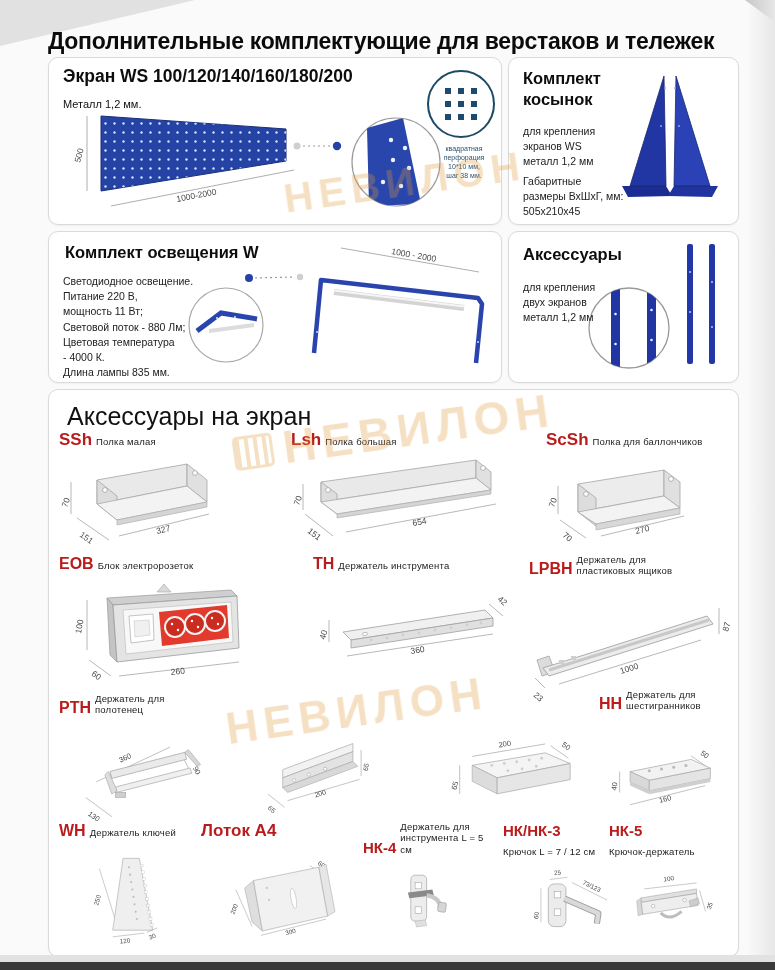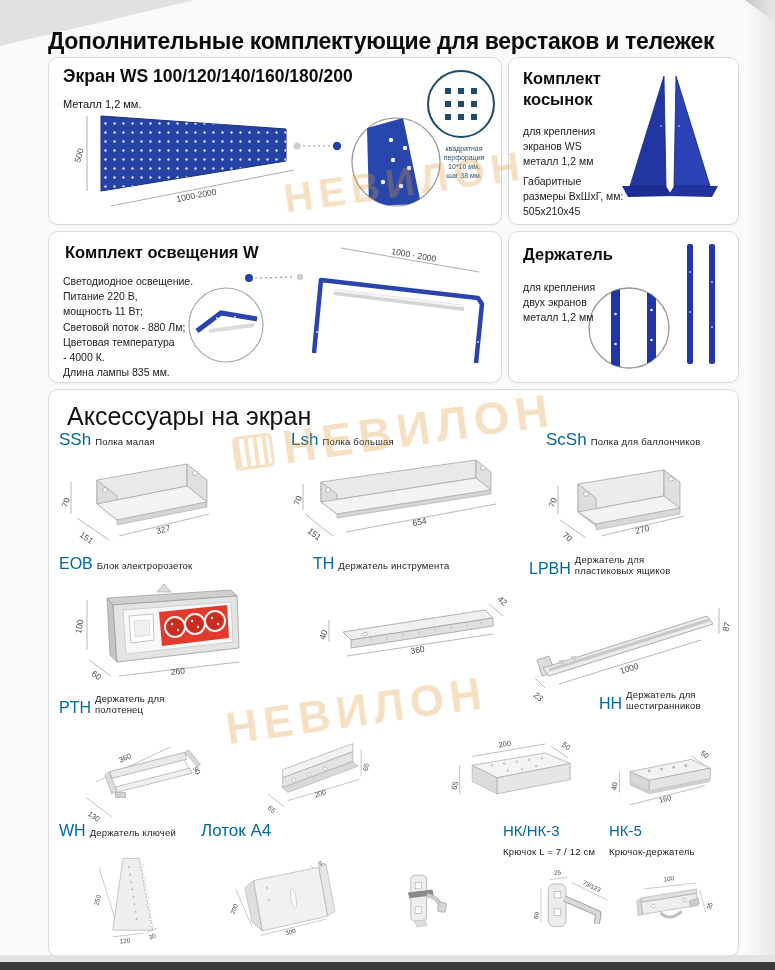--- a/index.html
+++ b/index.html
@@ -36,21 +36,21 @@
   svg text{font-family:"Liberation Sans",sans-serif;font-size:8.5px;fill:#4a4a4a}
   svg text.dim{font-size:8.5px}
 
   .perf-caption{position:absolute;left:381px;top:86px;width:68px;font-size:7px;line-height:1.3;
     color:#2a5270;text-align:center;white-space:pre-line}
 
   
   .acc-title{position:absolute;left:18px;top:12px;font-size:25px;font-weight:normal}
   .acc-cell{position:absolute}
   .acc-head{line-height:1.2}
-  .code{font-weight:normal;font-size:16px;color:#0369a1;margin-right:4px}
+  .code{font-weight:bold;font-size:16px;color:#b91c1c;margin-right:4px}
   .nm{font-size:9.5px;color:#1b1b1b;letter-spacing:.2px}
   .acc-cell svg{position:absolute}
 
   
   .wm{position:absolute;z-index:5;display:flex;align-items:center;gap:10px;
     color:#e09a3e;opacity:.3;transform:rotate(-8deg);pointer-events:none;
     font-weight:bold;letter-spacing:6px;filter:blur(.4px);white-space:nowrap}
   .wm .wm-logo{display:inline-block;width:34px;height:28px;border:3px solid #e09a3e;border-radius:5px;
     background:repeating-linear-gradient(90deg,#e09a3e 0 4px,transparent 4px 9px);flex:none}
   #wm1{left:283px;top:160px;font-size:40px}
@@ -189,21 +189,21 @@
     <circle cx="120" cy="96" r="40" fill="#fff" stroke="#9a9a9a" stroke-width="1.3"></circle>
     <g clip-path="url(#brclip)">
       <rect x="102" y="56" width="9" height="80" fill="#2136a3"></rect>
       <rect x="138" y="56" width="9" height="80" fill="#2136a3"></rect>
       <circle cx="106.5" cy="82" r="1.3" fill="#e8ecff"></circle>
         <circle cx="106.5" cy="112" r="1.3" fill="#e8ecff"></circle>
       <circle cx="142.5" cy="78" r="1.3" fill="#e8ecff"></circle>
         <circle cx="142.5" cy="108" r="1.3" fill="#e8ecff"></circle>
     </g>
   </svg>
-  <div class="abs card-title" style="left:14px;top:12px">Держатель</div>
+  <div class="abs card-title" style="left:14px;top:12px">Аксессуары</div>
   <div class="abs small-text" style="left:14px;top:48px">для крепления
 двух экранов
 металл 1,2 мм</div>
 </section>
 
 <section class="card" id="card-acc">
   <div class="acc-title">Аксессуары на экран</div>
 
   <div class="acc-cell" style="left:10px;top:40px;width:225px;height:124px">
     <div class="acc-head"><span class="code" style="font-size:17px">SSh</span><span class="nm">Полка малая</span></div>
@@ -455,20 +455,21 @@
       <polygon points="42,48 130,30 142,96 54,116" fill="#f1f1f1" stroke="#a5a5a5" stroke-width="0.8"></polygon>
       <ellipse cx="96" cy="72" rx="3.5" ry="14" fill="#fff" stroke="#b5b5b5" stroke-width="0.7" transform="rotate(-10 96 72)"></ellipse>
       <circle cx="60" cy="58" r="1.5" fill="#c5c5c5"></circle>
         <circle cx="63" cy="74" r="1.5" fill="#c5c5c5"></circle>
       <line x1="52" y1="122" x2="140" y2="100" stroke="#999" stroke-width="0.7"></line>
       <text class="dim" transform="translate(86,122) rotate(-15)">300</text>
     </svg>
   </div>
 
   <div class="acc-cell" style="left:314px;top:431px;width:148px;height:125px">
+    <div class="acc-head"><span class="code" style="font-size:15px">НК-4</span><span class="nm" style="display:inline-block;max-width:95px">Держатель для инструмента L = 5 см</span></div>
     <svg style="top:34px" width="115" height="90" viewBox="0 0 115 125">
       <rect x="44" y="28" width="22" height="64" rx="6" fill="#ededed" stroke="#a0a0a0" stroke-width="0.9"></rect>
       <rect x="50" y="38" width="9" height="9" fill="#fff" stroke="#999" stroke-width="0.7"></rect>
       <rect x="50" y="72" width="9" height="9" fill="#fff" stroke="#999" stroke-width="0.7"></rect>
       <polygon points="40,52 74,48 76,56 42,60" fill="#8a8a8a"></polygon>
       <path d="M66,56 C80,58 86,66 84,74" fill="none" stroke="#c9c9c9" stroke-width="6"></path>
       <rect x="82" y="66" width="11" height="13" rx="2" fill="#d6d6d6" stroke="#999" stroke-width="0.8" transform="rotate(8 87 72)"></rect>
       <polygon points="50,92 64,90 66,98 52,100" fill="#e0e0e0" stroke="#a5a5a5" stroke-width="0.6"></polygon>
     </svg>
   </div>

